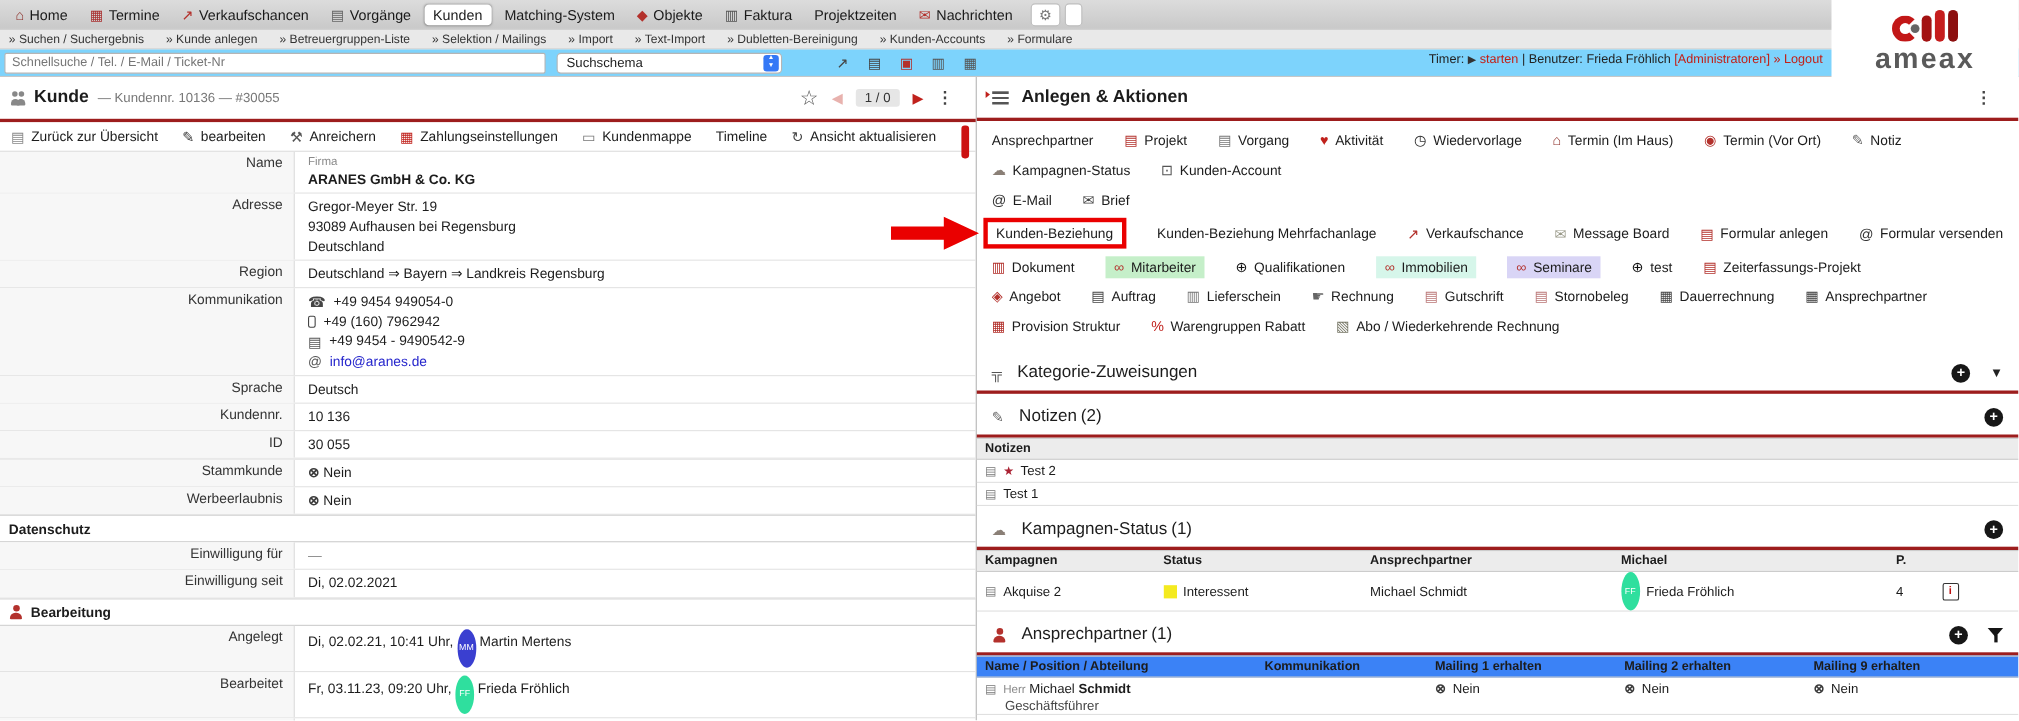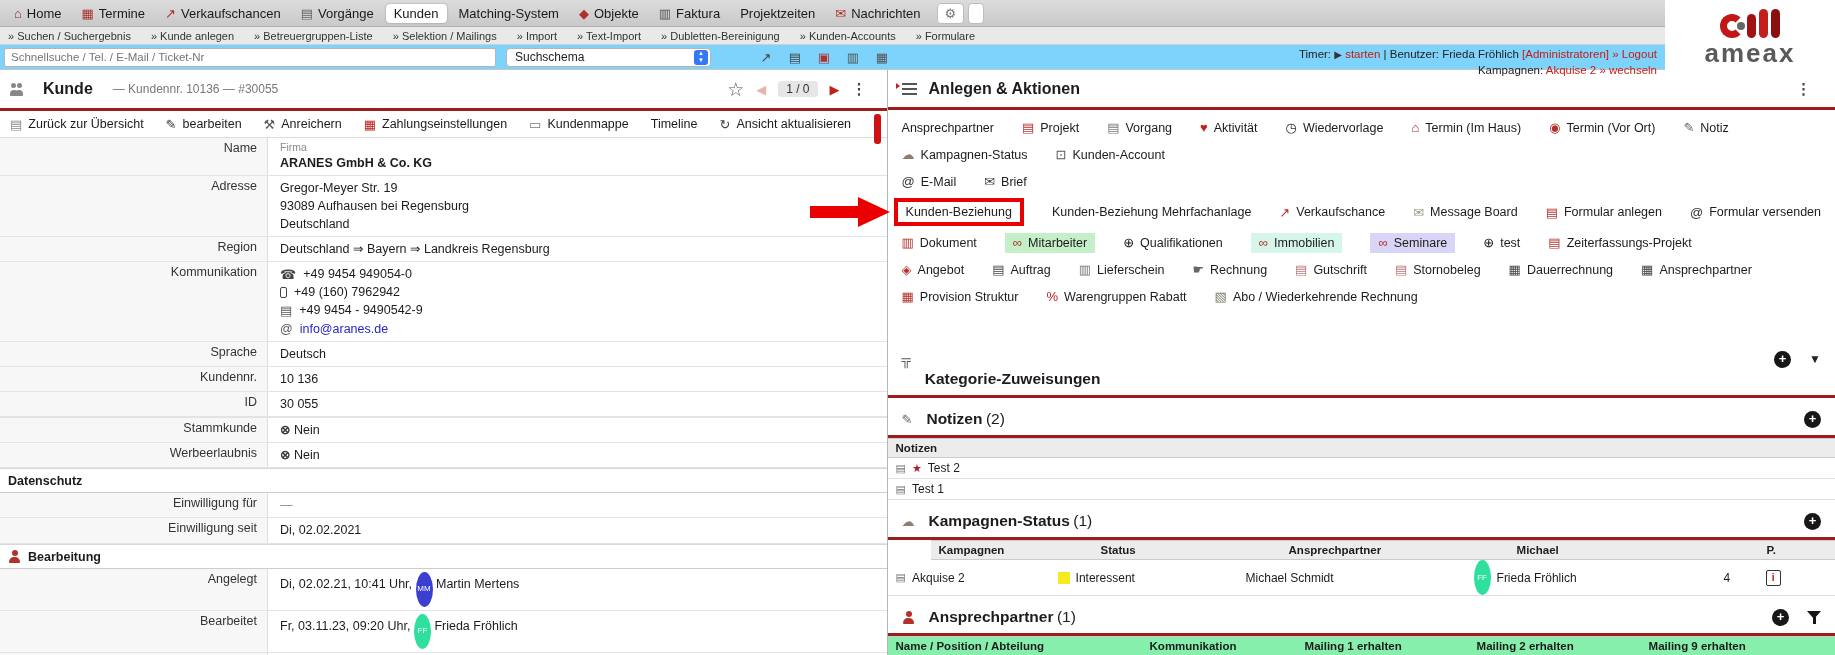--- a/index.html
+++ b/index.html
@@ -33,21 +33,21 @@
   .lg-b1 { height:24px; background:#a31212; } .lg-b2 { height:29px; background:#c61d1d; } .lg-b3 { height:29px; background:#8c0f0f; }
   .logo-text { font-size:26px; font-weight:bold; color:#5a5a5a; letter-spacing:2px; line-height:1; }
 
   
   .main { display:flex; height:585px; }
   .left { width:922px; border-right:1px solid #b5b5b5; position:relative; }
   .right { flex:1; position:relative; }
   .rule { height:3px; background:#9d1d1d; }
 
   
-  .cust-header { height:38px; display:flex; align-items:center; gap:20px; padding:0 10px; }
+  .cust-header { height:38px; display:flex; align-items:center; gap:8px; padding:0 10px; }
   .cust-title { font-size:16px; font-weight:bold; }
   .cust-sub { color:#777; font-size:12px; }
   .head-controls { margin-left:auto; display:flex; align-items:center; gap:12px; }
   .star { font-size:19px; color:#555; }
   .pg-prev { color:#e8b2ae; font-size:13px; }
   .pg-next { color:#c0211c; font-size:13px; }
   .pg-box { background:#e6e6e6; border-radius:3px; padding:1px 8px; font-size:12px; color:#333; }
   .vdots { color:#444; font-size:15px; font-weight:bold; letter-spacing:0; margin-right:10px; }
 
   .cust-toolbar { height:27px; display:flex; align-items:center; gap:22px; padding:0 10px; border-bottom:1px solid #ddd; position:relative; }
@@ -81,39 +81,39 @@
   .actions { padding:4px 14px 8px; }
   .arow { display:flex; gap:28px; align-items:center; min-height:27px; flex-wrap:nowrap; }
   .act { display:flex; align-items:center; gap:6px; white-space:nowrap; }
   .glyph { font-size:13px; line-height:1; }
   .hl-green { background:#c5efc9; padding:3px 8px; }
   .hl-mint { background:#d6f6ea; padding:3px 8px; }
   .hl-lavender { background:#d9d5f6; padding:3px 8px; }
   .red-boxed { border:4px solid #ea0000; padding:3px 8px; margin:-2px 0 -2px -8px; }
 
   .sec-head { display:flex; align-items:center; gap:14px; padding:8px 14px 7px; margin-top:4px; }
-  .sec-title { font-size:15.5px; font-weight:bold;margin-top:40px; }
+  .sec-title { font-size:15.5px; font-weight:normal; }
   .sec-count { font-weight:normal; font-size:15.5px; }
   .sec-controls { margin-left:auto; display:flex; gap:18px; align-items:center; }
   .plus-btn { width:17px; height:17px; border-radius:50%; background:#171717; color:#fff; font-size:13px; line-height:16px; text-align:center; font-weight:bold; }
   .caret { color:#222; font-size:12px; }
   .funnel { position:relative; width:14px; height:14px; display:inline-block; }
   .funnel::before { content:""; position:absolute; top:1px; left:0; border-left:7px solid transparent; border-right:7px solid transparent; border-top:8px solid #151515; }
   .funnel::after { content:""; position:absolute; top:7px; left:6px; width:3px; height:7px; background:#151515; }
 
   .thead-bar { background:#ececec; border-top:1px solid #ccc; border-bottom:1px solid #ccc; font-weight:bold; font-size:11.5px; padding:3px 8px; }
   .note-row { display:flex; align-items:center; gap:6px; padding:3px 8px; border-bottom:1px solid #e0e0e0; font-size:12px; }
   .note-star { display:none; color:#a23; font-size:11px; }
   .starred .note-star { display:inline; }
 
   .kamp-grid { display:grid; grid-template-columns:162px 188px 228px 250px 42px 1fr; align-items:center; padding:0 8px; }
-  .kamp-grid.thead { background:#ececec; border-top:1px solid #ccc; border-bottom:1px solid #ccc; font-weight:bold; font-size:11.5px; min-height:20px;margin-left:43px; }
+  .kamp-grid.thead { background:#ececec; border-top:1px solid #ccc; border-bottom:1px solid #ccc; font-weight:bold; font-size:11.5px; min-height:20px; }
   .kamp-grid.tdata { min-height:30px; border-bottom:1px solid #e0e0e0; font-size:12px; }
   .ansp-grid { display:grid; grid-template-columns:254px 155px 172px 172px 1fr; align-items:center; padding:0 8px; }
-  .ansp-grid.thead { background:#86efac; border-top:1px solid #ccc; border-bottom:1px solid #ccc; font-weight:bold; font-size:11.5px; min-height:20px; }
+  .ansp-grid.thead { background:#3b82f6; border-top:1px solid #ccc; border-bottom:1px solid #ccc; font-weight:bold; font-size:11.5px; min-height:20px; }
   .ansp-grid.tdata { min-height:34px; border-bottom:1px solid #e0e0e0; font-size:12px; align-items:start; padding-top:3px; }
   .cell { display:flex; align-items:center; gap:6px; }
   .doc-ico { color:#777; font-size:11px; }
   .info-book { width:15px; height:16px; border:1px solid #333; border-radius:2px; color:#b11; font-size:10px; font-weight:bold; text-align:center; line-height:14px; }
 
   
   .pi { position:relative; width:13px; height:13px; display:inline-block; flex-shrink:0; }
   .pi::before { content:""; position:absolute; top:0; left:4px; width:6px; height:6px; border-radius:50%; background:currentColor; }
   .pi::after { content:""; position:absolute; bottom:0; left:1px; width:11px; height:6px; border-radius:5px 5px 1px 1px; background:currentColor; }
   .pi-duo::before { left:1px; width:5px; height:5px; box-shadow:6px 0 0 currentColor; }
@@ -226,25 +226,20 @@
   <div>
     <span>Timer:</span>
     <span style="color:#333;font-size:10px;">▶</span>
     <span class="red">starten</span>
     <span>|</span>
     <span>Benutzer:</span>
     <span>Frieda Fröhlich</span>
     <span class="red">[Administratoren]</span>
     <span class="red">» Logout</span>
   </div>
-  <div>
-    <span>Kampagnen:</span>
-    <span class="red">Akquise 2</span>
-    <span class="red">» wechseln</span>
-  </div>
 </div>
 
 <div class="logo">
   <div class="logo-glyph">
     <span class="lg-c"></span>
       <span class="lg-b lg-b1"></span>
       <span class="lg-b lg-b2"></span>
       <span class="lg-b lg-b3"></span>
   </div>
   <div class="logo-text">ameax</div>

